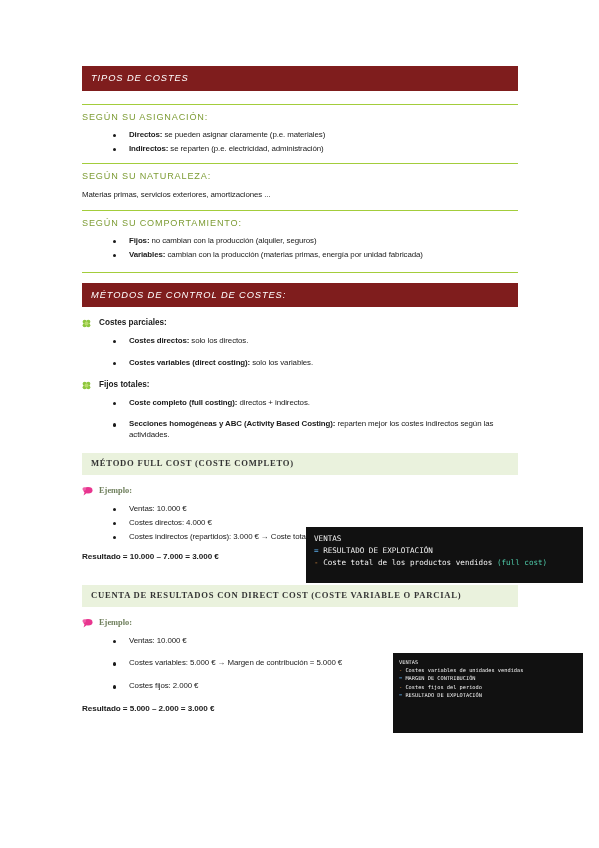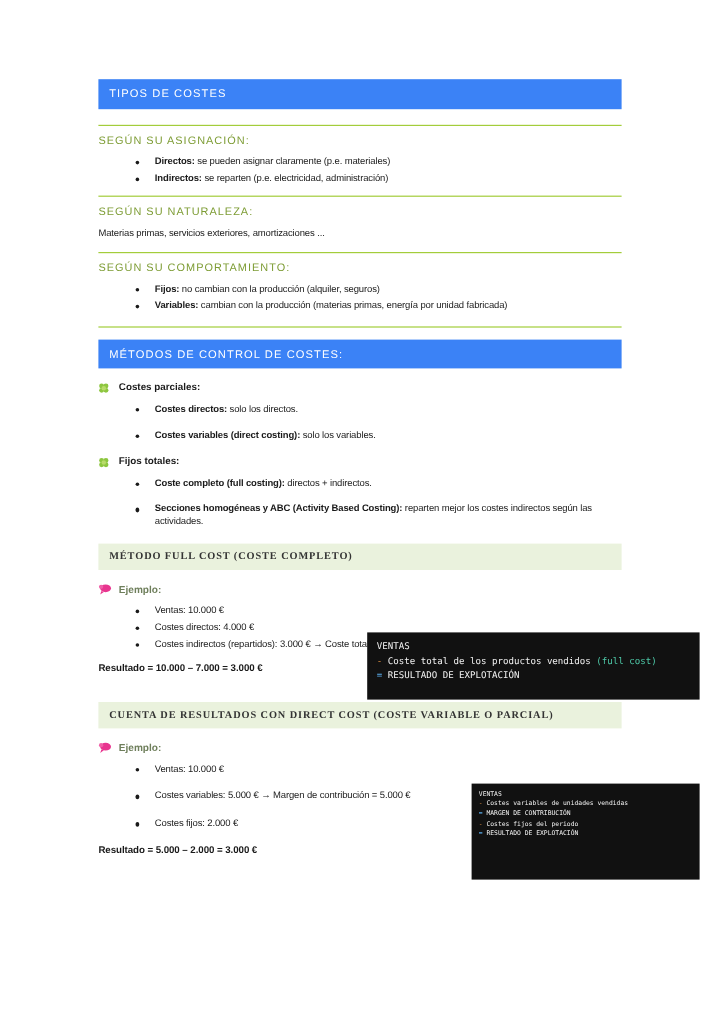--- a/index.html
+++ b/index.html
@@ -27,27 +27,28 @@
 
   .content {
     position: absolute;
     left: 82px;
     top: 66px;
     width: 436px;
   }
 
   
   .banner {
-    background: #3b82f6;
+    background: #7f1d1d;
     color: #ffffff;
     font-size: 9.3px;
     letter-spacing: 0.9px;
     padding: 7px 20px 7px 9px;
     margin-bottom: 13px;
     line-height: 1.15;
+    font-style: italic;
   }
 
   
   .subbanner {
     background: #eaf2dd;
     color: #333333;
     font-size: 8.6px;
     font-weight: bold;
     letter-spacing: 0.75px;
     padding: 6px 8px 6px 9px;
@@ -131,20 +132,21 @@
 
   
   .ejemplo-row {
     position: relative;
     padding-left: 17px;
     font-size: 8.4px;
     color: #6f7f5c;
     margin-top: 11px;
     font-weight: bold;
     line-height: 1.3;
+    font-family: Liberation Serif, serif;
   }
   .bubble-icon {
     position: absolute;
     left: 0;
     top: 0px;
     width: 11px;
     height: 10px;
   }
 
   .result-line {
@@ -336,38 +338,38 @@
       <div class="result-line">Resultado = 5.000 – 2.000 = 3.000 €</div>
     </div>
 
   </div>
 
   <div class="codebox code-1">
     <div class="cl">
       <span class="c-white">VENTAS</span>
     </div>
     <div class="cl">
+      <span class="c-blue">=</span><span class="c-white"> RESULTADO DE EXPLOTACIÓN</span>
+    </div>
+    <div class="cl">
       <span class="c-orange">-</span><span class="c-white"> Coste total de los productos vendidos </span><span class="c-green">(full cost)</span>
     </div>
+  </div>
+
+  <div class="codebox code-2">
+    <div class="cl">
+      <span class="c-white">VENTAS</span>
+    </div>
+    <div class="cl">
+      <span class="c-orange">-</span><span class="c-white"> Costes variables de unidades vendidas</span>
+    </div>
+    <div class="cl">
+      <span class="c-blue">=</span><span class="c-white"> MARGEN DE CONTRIBUCIÓN</span>
+    </div>
+    <div class="cl">
+      <span class="c-orange">-</span><span class="c-white"> Costes fijos del periodo</span>
+    </div>
     <div class="cl">
       <span class="c-blue">=</span><span class="c-white"> RESULTADO DE EXPLOTACIÓN</span>
     </div>
   </div>
 
-  <div class="codebox code-2">
-    <div class="cl">
-      <span class="c-white">VENTAS</span>
-    </div>
-    <div class="cl">
-      <span class="c-orange">-</span><span class="c-white"> Costes variables de unidades vendidas</span>
-    </div>
-    <div class="cl">
-      <span class="c-blue">=</span><span class="c-white"> MARGEN DE CONTRIBUCIÓN</span>
-    </div>
-    <div class="cl">
-      <span class="c-orange">-</span><span class="c-white"> Costes fijos del periodo</span>
-    </div>
-    <div class="cl">
-      <span class="c-blue">=</span><span class="c-white"> RESULTADO DE EXPLOTACIÓN</span>
-    </div>
-  </div>
-
 </div>
 
 </body></html>

